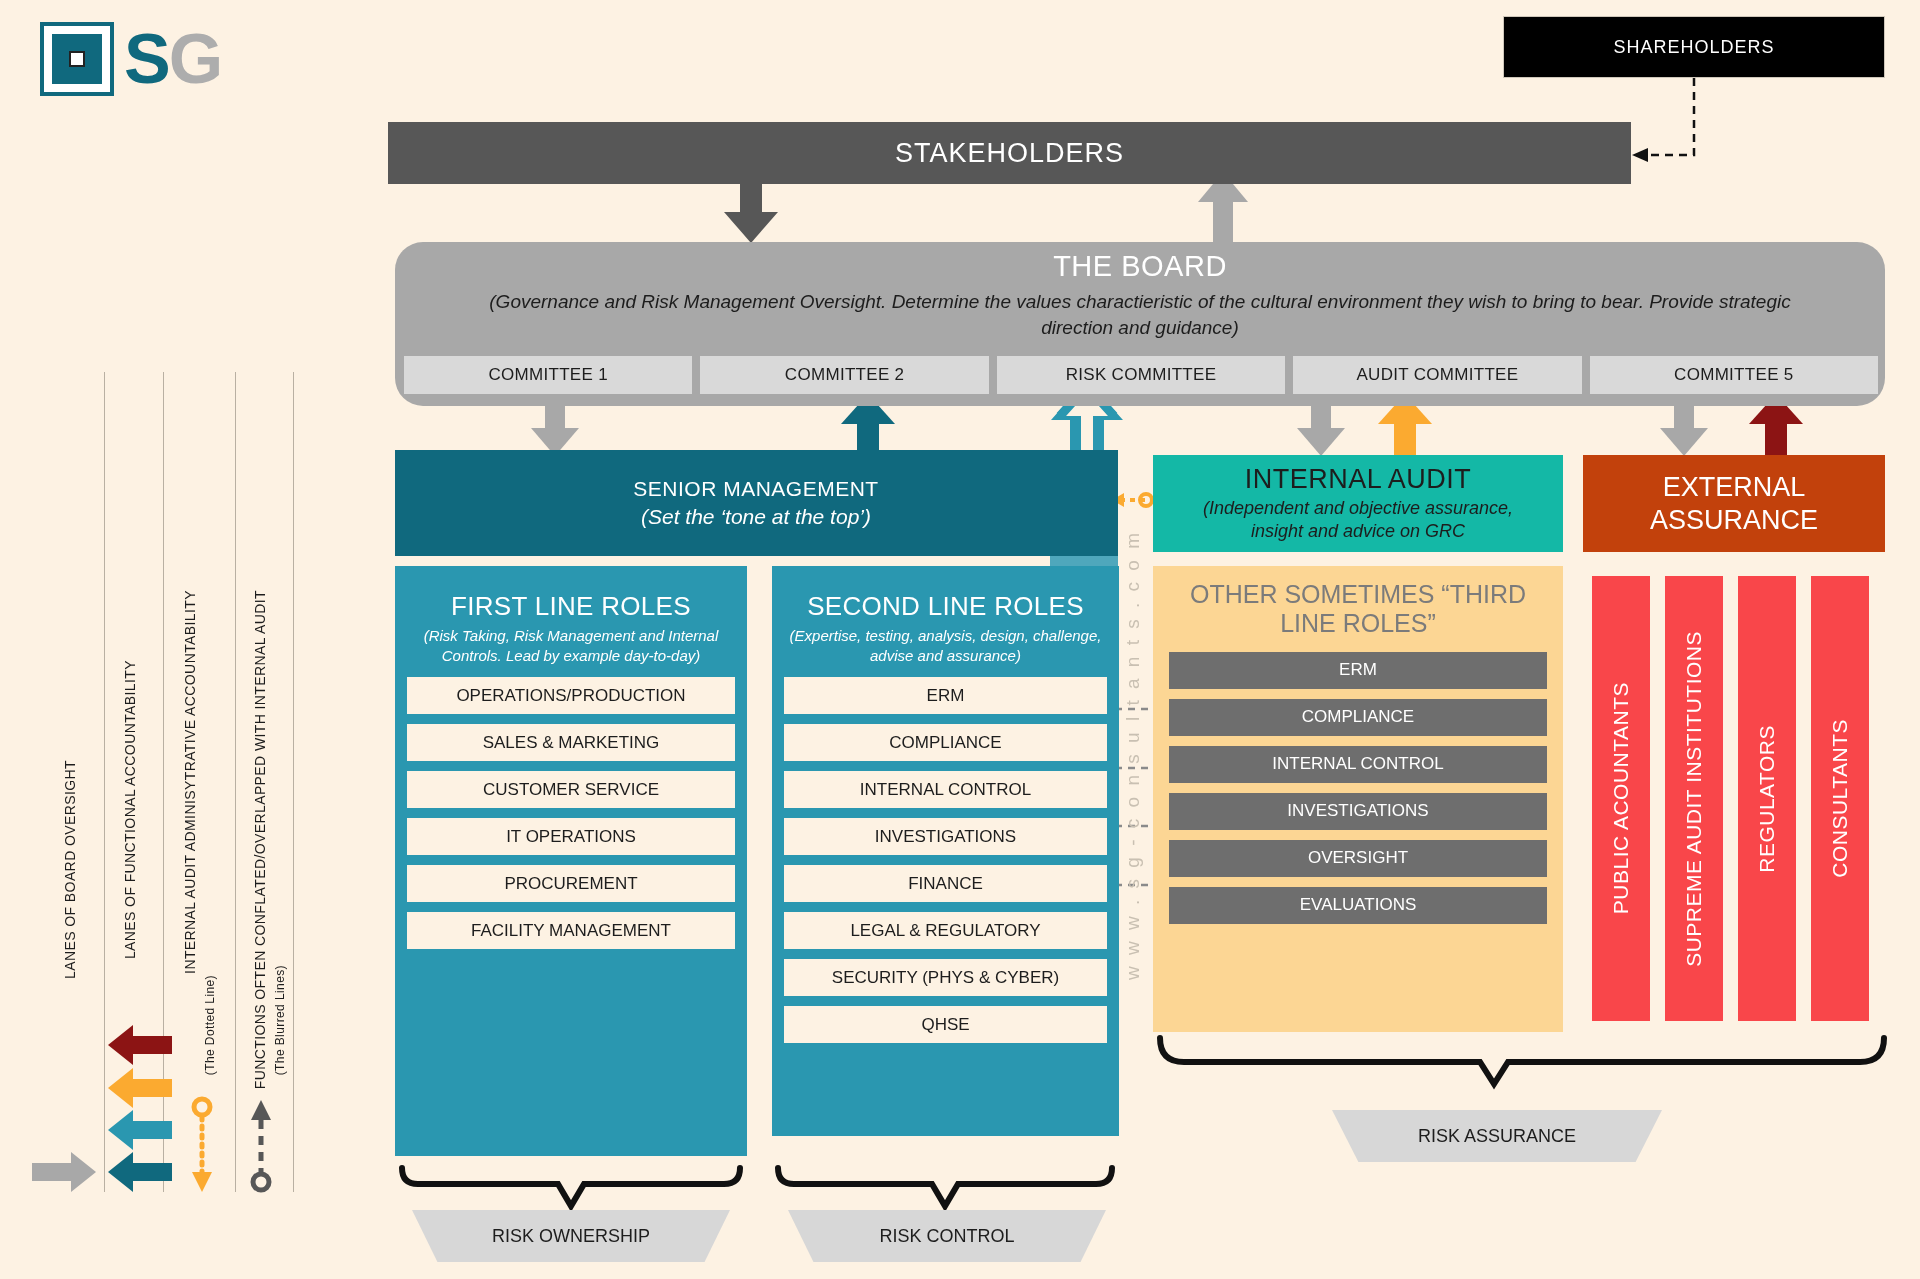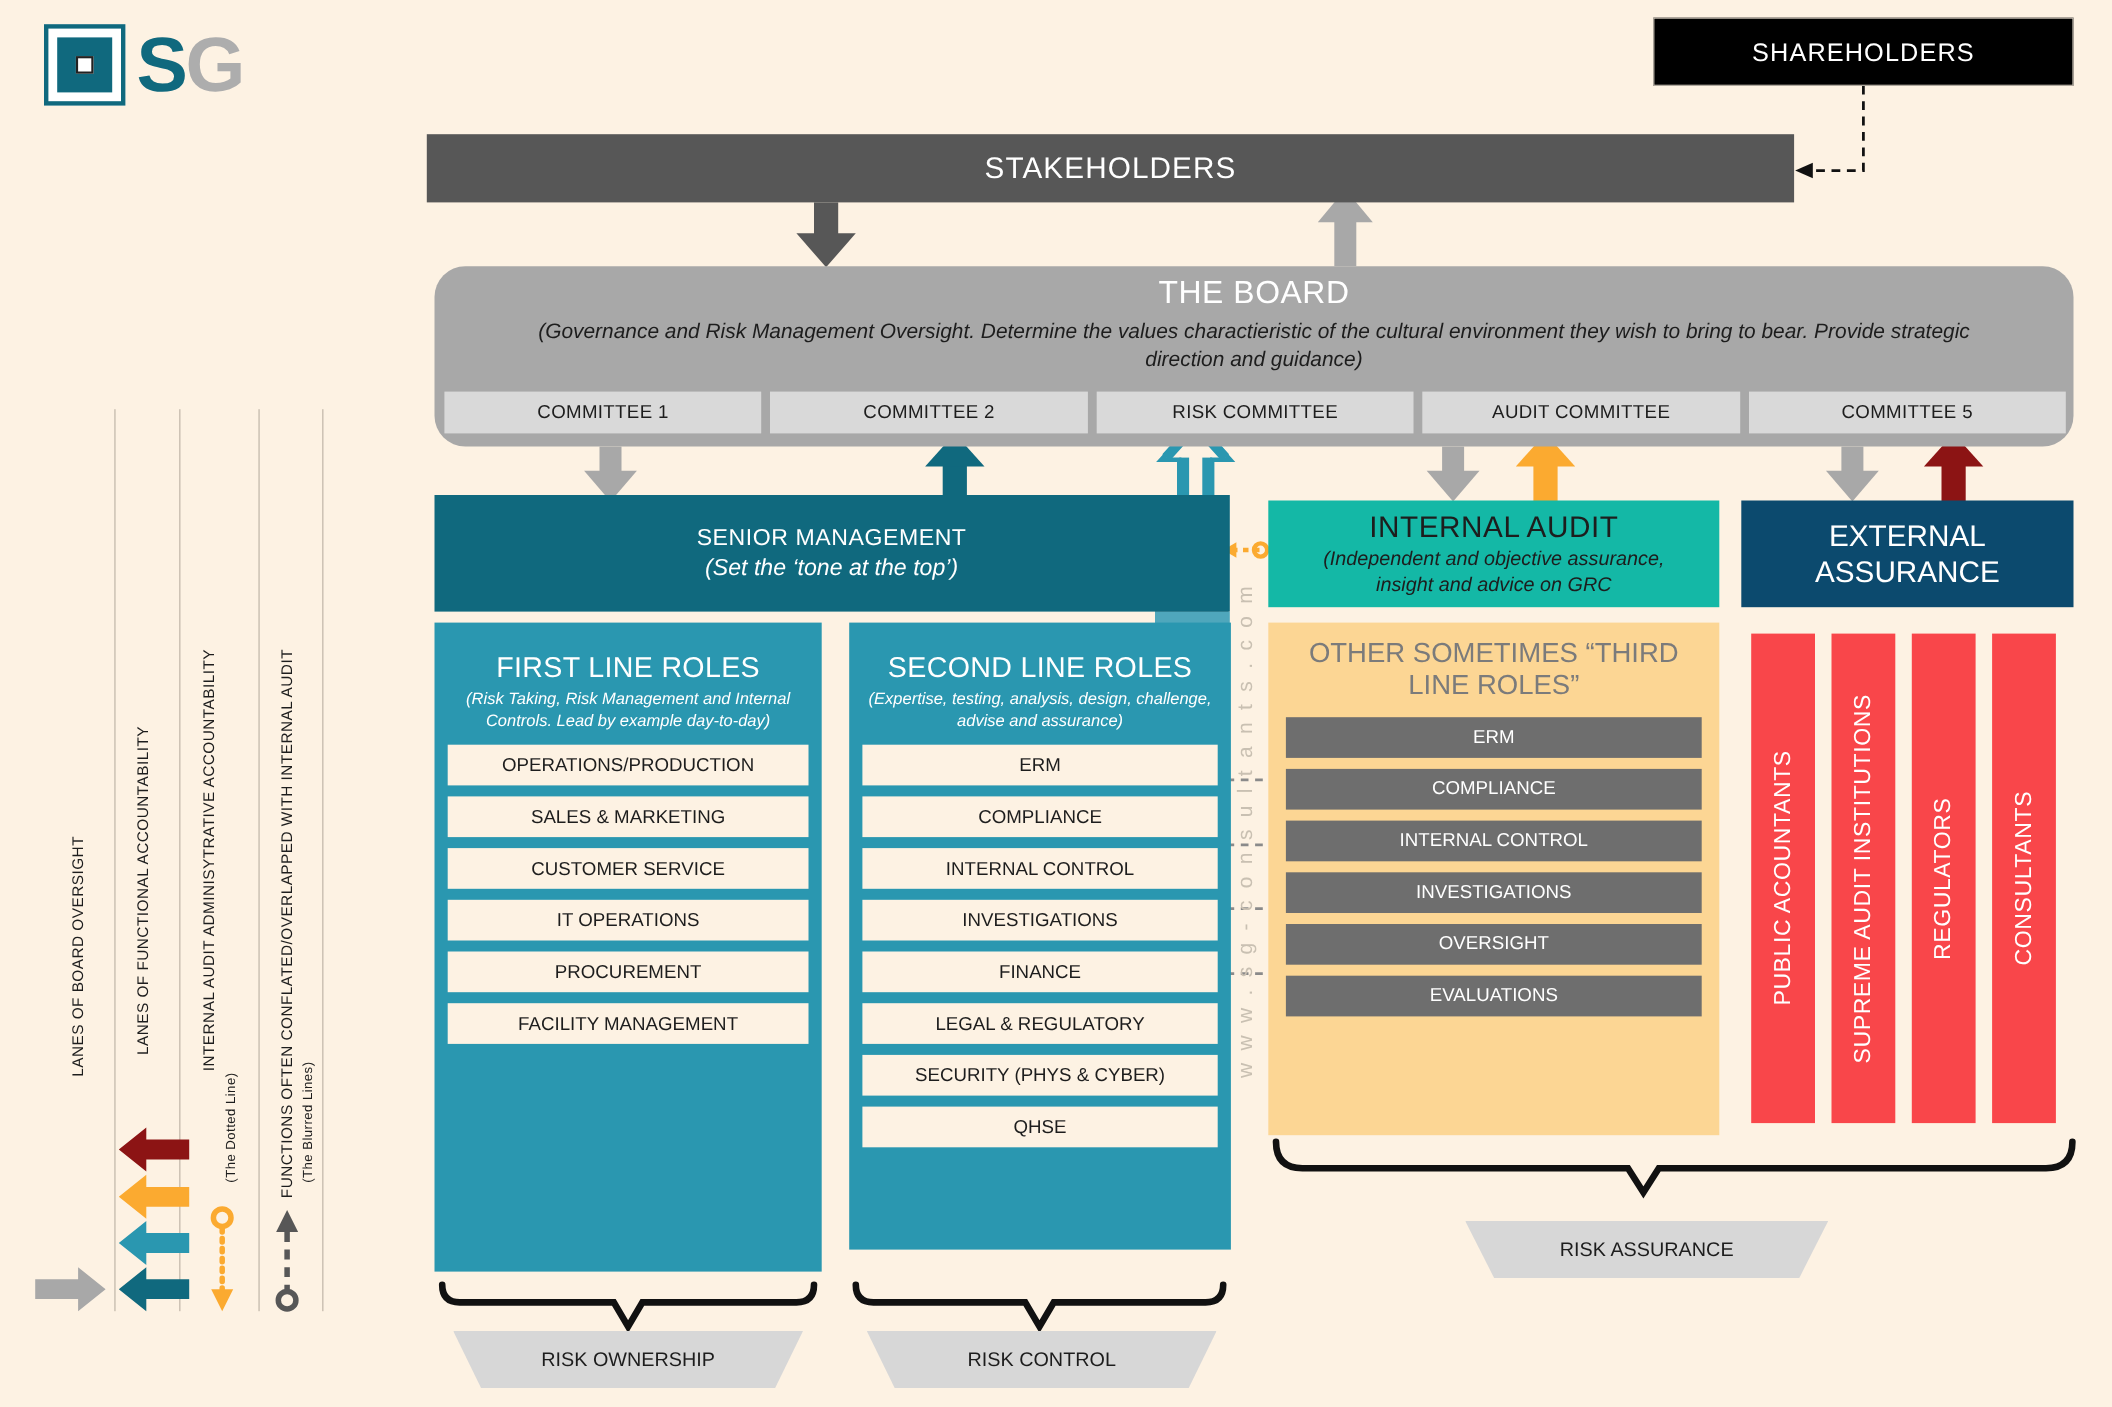--- a/index.html
+++ b/index.html
@@ -22,21 +22,21 @@
   .logo-sq-in { width: 16px; height: 16px; background: #ffffff; border: 2px solid #222; }
   .logo-text { font-size: 70px; font-weight: bold; letter-spacing: -2px; line-height: 1; }
   .logo-s { color: #10697e; }
   .logo-g { color: #adadad; }
 
   
   .box { position: absolute; display:flex; flex-direction:column; align-items:center; justify-content:center; text-align:center; }
 
   #shareholders {
     left: 1503px; top: 16px; width: 382px; height: 62px;
-    background: #000000; color: #ffffff; font-size: 23px; letter-spacing: 1px;
+    background: #000000; color: #ffffff; font-size: 18px; letter-spacing: 1px;
     border: 1px solid #cfc7ba;
   }
   #stakeholders {
     left: 388px; top: 122px; width: 1243px; height: 62px;
     background: #575757; color: #ffffff; font-size: 27px; letter-spacing: 1px;
   }
   #board {
     left: 395px; top: 242px; width: 1490px; height: 164px;
     background: #a8a8a8; color: #ffffff; justify-content: flex-start; padding-top: 8px; border-radius: 28px;
   }
@@ -70,21 +70,21 @@
 
   #internal-audit {
     left: 1153px; top: 455px; width: 410px; height: 97px;
     background: #14b8a6; color: #1d1d1d; justify-content:center;
   }
   #internal-audit .title { font-size: 27px; letter-spacing: .5px; }
   #internal-audit .sub { font-size: 18px; font-style: italic; line-height:1.3; margin-top:2px; width:350px;}
 
   #external-assurance {
     left: 1583px; top: 455px; width: 302px; height: 97px;
-    background: #0c4a6e; color: #ffffff; font-size: 27px; line-height: 1.2;
+    background: #c2410c; color: #ffffff; font-size: 27px; line-height: 1.2;
   }
 
   
   .line-col { position: absolute; background: #2a97b0; padding: 25px 12px 18px 12px; }
   #first-line { left: 395px; top: 566px; width: 352px; height: 590px; }
   #second-line { left: 772px; top: 566px; width: 347px; height: 570px; }
   .line-col .head { color: #ffffff; text-align: center; font-size: 26px; letter-spacing: .3px; }
   .line-col .headsub { color: #ffffff; text-align: center; font-size: 15px; font-style: italic; line-height: 1.3; margin-top: 4px; }
   .item {
     background: #fdf2e3; color: #1d1d1d; font-size: 17px;

